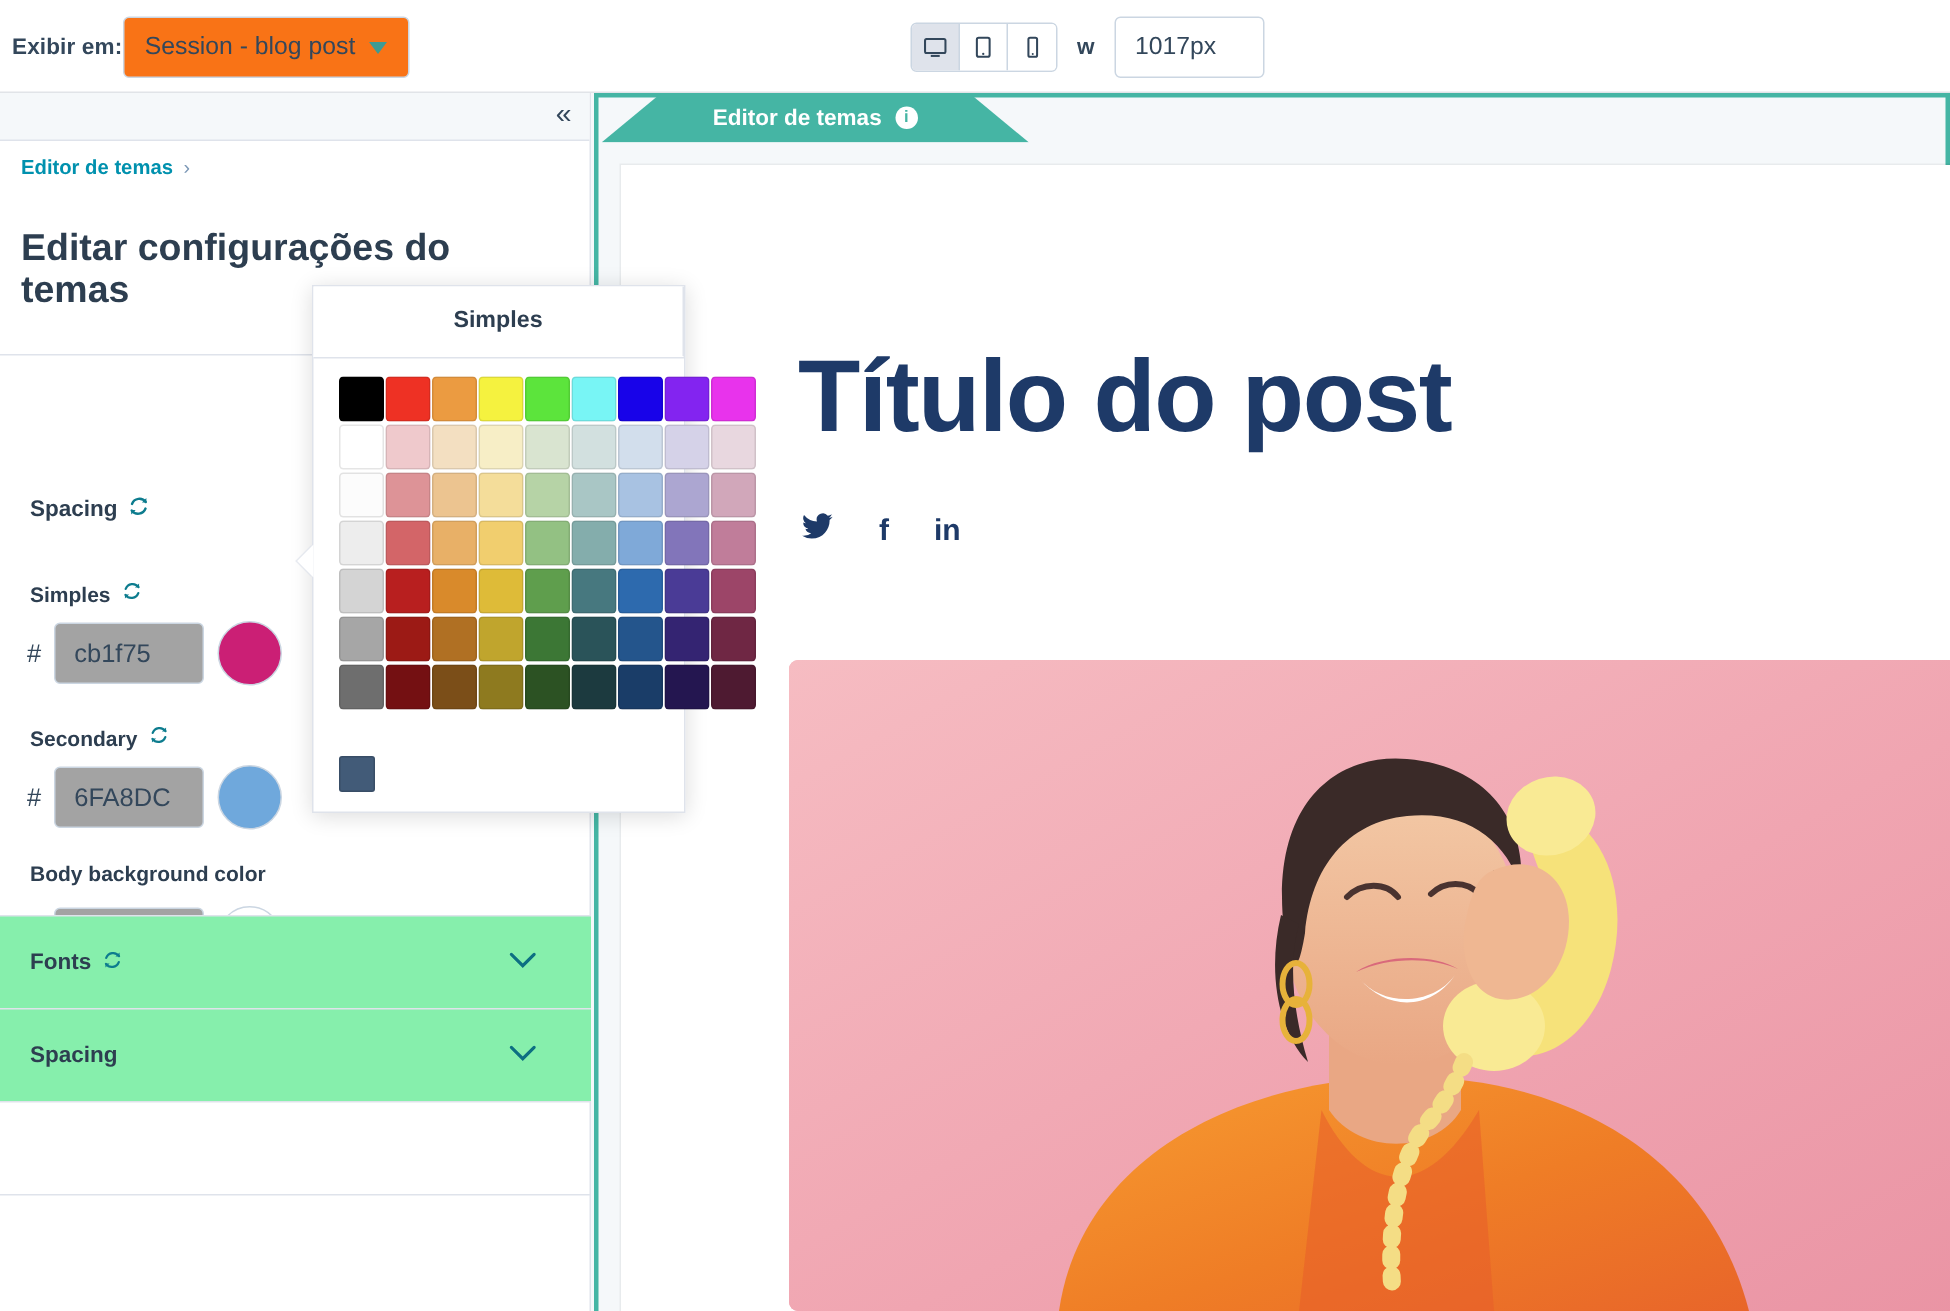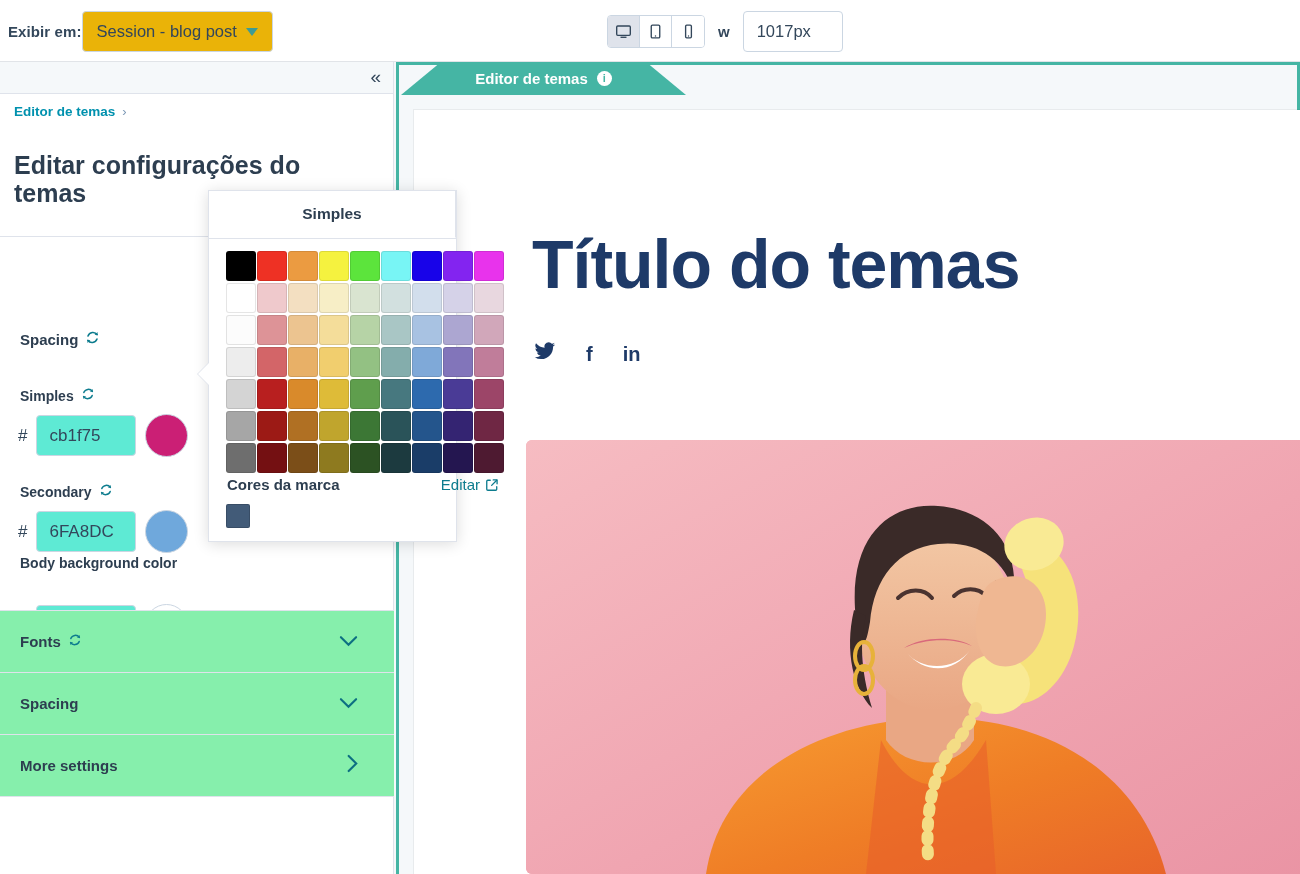--- a/index.html
+++ b/index.html
@@ -20,21 +20,21 @@
   .topbar-left {
     position: absolute; left: 8px; top: 0; height: 62px;
     display: flex; align-items: center; 
   }
   .exibir-label {
     font-size: 15px; font-weight: bold; color: #33475b; letter-spacing: .1px;
   }
   .session-select {
     display: flex; align-items: center; gap: 9px;
     height: 41px; padding: 0 14px;
-    background: #eab308; border: 1px solid #cbd6e2; border-radius: 4px;
+    background: #f97316; border: 1px solid #cbd6e2; border-radius: 4px;
     font-size: 16.5px; color: #33475b;
   }
   .caret-down {
     width: 0; height: 0;
     border-left: 6.5px solid transparent;
     border-right: 6.5px solid transparent;
     border-top: 8px solid #3e9b94;
     margin-top: 2px;
   }
   .topbar-center {
@@ -104,21 +104,21 @@
 
   .field-label {
     position: absolute; left: 20px;
     font-size: 14px; font-weight: bold; color: #2d3e50;
     display: flex; align-items: center; gap: 7px;
   }
   .hex-row { position: absolute; left: 18px; display: flex; align-items: center; gap: 9px; }
   .hash { font-size: 17px; color: #33475b; font-weight: normal; }
   .hex-input {
     width: 100px; height: 41px; padding: 0 12px;
-    border: 1px solid #cbd6e2; border-radius: 4px; background: #5eead4;
+    border: 1px solid #cbd6e2; border-radius: 4px; background: #a3a3a3;
     font-size: 17px; color: #33475b; display: flex; align-items: center;
   }
   .swatch-circle {
     width: 43px; height: 43px; border-radius: 50%; border: 1px solid #cbd6e2;
   }
 
   .accordion-row {
     position: absolute; left: 0; width: 394px; height: 62px;
     display: flex; align-items: center; justify-content: space-between;
     padding: 0 36px 0 20px;
@@ -339,21 +339,21 @@
       </span>
     </div>
     <div class="hex-row" style="top:448px">
       <span class="hash">#</span>
       <div class="hex-input">
         <span>6FA8DC</span>
       </div>
       <div class="swatch-circle" id="sw-secondary" style="background: rgb(111, 168, 220);"></div>
     </div>
 
-    <div class="field-label" style="top:493px">
+    <div class="field-label" style="top:512px">
       <span>Body background color</span>
     </div>
     <div class="hex-row" style="top:542px">
       <span class="hash">#</span>
       <div class="hex-input">
         <span>FFFFFF</span>
       </div>
       <div class="swatch-circle" id="sw-body" style="background: rgb(255, 255, 255);"></div>
     </div>
 
@@ -380,41 +380,31 @@
       <span class="accordion-label">
         <span>Spacing</span>
       </span>
       <span class="chev">
         <svg width="19" height="12" viewBox="0 0 20 12">
             <path d="M2 2l8 8 8-8" fill="none" stroke="#0d6f82" stroke-width="2.2" stroke-linecap="round"></path>
           </svg>
       </span>
     </div>
 
-    <div class="accordion-row" style="top:672px">
-      <span class="accordion-label">
-        <span>More settings</span>
-      </span>
-      <span class="chev">
-        <svg width="12" height="19" viewBox="0 0 12 20">
-            <path d="M2.5 2l8 8-8 8" fill="none" stroke="#0d6f82" stroke-width="2.2" stroke-linecap="round"></path>
-          </svg>
-      </span>
-    </div>
 
     <div class="section-divider" style="top:672px"></div>
     <div class="section-divider" style="top:734px"></div>
   </div>
 
   <div class="preview-wrap">
     <div class="preview-frame"></div>
   </div>
 
   <div class="page-card">
-    <div class="blog-title">Título do temas</div>
+    <div class="blog-title">Título do post</div>
     <div class="social-row">
       <span>
         <svg width="22" height="19" viewBox="0 0 24 20">
             <path d="M23 2.3a9 9 0 0 1-2.6.75A4.6 4.6 0 0 0 22.4.5a9.1 9.1 0 0 1-2.9 1.12A4.55 4.55 0 0 0 11.6 5.8a12.9 12.9 0 0 1-9.4-4.8 4.6 4.6 0 0 0 1.4 6.1 4.5 4.5 0 0 1-2-.58v.06a4.56 4.56 0 0 0 3.65 4.47 4.6 4.6 0 0 1-2.05.08 4.56 4.56 0 0 0 4.26 3.17A9.15 9.15 0 0 1 .8 16.2a12.9 12.9 0 0 0 7 2.05c8.4 0 13-6.96 13-13v-.6A9.2 9.2 0 0 0 23 2.3z" fill="#1e3a68"></path>
           </svg>
       </span>
       <span>f</span>
       <span>in</span>
     </div>
 
@@ -540,28 +530,17 @@
         <div class="sw" style="background: rgb(116, 16, 18);"></div>
         <div class="sw" style="background: rgb(123, 78, 24);"></div>
         <div class="sw" style="background: rgb(142, 122, 31);"></div>
         <div class="sw" style="background: rgb(44, 82, 35);"></div>
         <div class="sw" style="background: rgb(28, 58, 63);"></div>
         <div class="sw" style="background: rgb(26, 61, 104);"></div>
         <div class="sw" style="background: rgb(36, 22, 80);"></div>
         <div class="sw" style="background: rgb(78, 26, 49);"></div>
       </div>
 
-    <div class="brand-head">
-      <span class="brand-title">Cores da marca</span>
-      <span class="brand-edit">
-        <span>Editar</span>
-        <svg width="14" height="14" viewBox="0 0 16 16">
-          <path d="M6 2.6H3.2A1.2 1.2 0 0 0 2 3.8v9A1.2 1.2 0 0 0 3.2 14h9a1.2 1.2 0 0 0 1.2-1.2V10" fill="none" stroke="#0d7c8e" stroke-width="1.5" stroke-linecap="round"></path>
-          <path d="M9.4 2.2h4.4v4.4" fill="none" stroke="#0d7c8e" stroke-width="1.5" stroke-linecap="round" stroke-linejoin="round"></path>
-          <path d="M13.4 2.6L7.6 8.4" fill="none" stroke="#0d7c8e" stroke-width="1.5" stroke-linecap="round"></path>
-        </svg>
-      </span>
-    </div>
   </div>
 
   <div class="brand-swatch" id="brand-sw-0" style="background: rgb(66, 91, 120);"></div>
 
 </div>
 
 </body></html>

